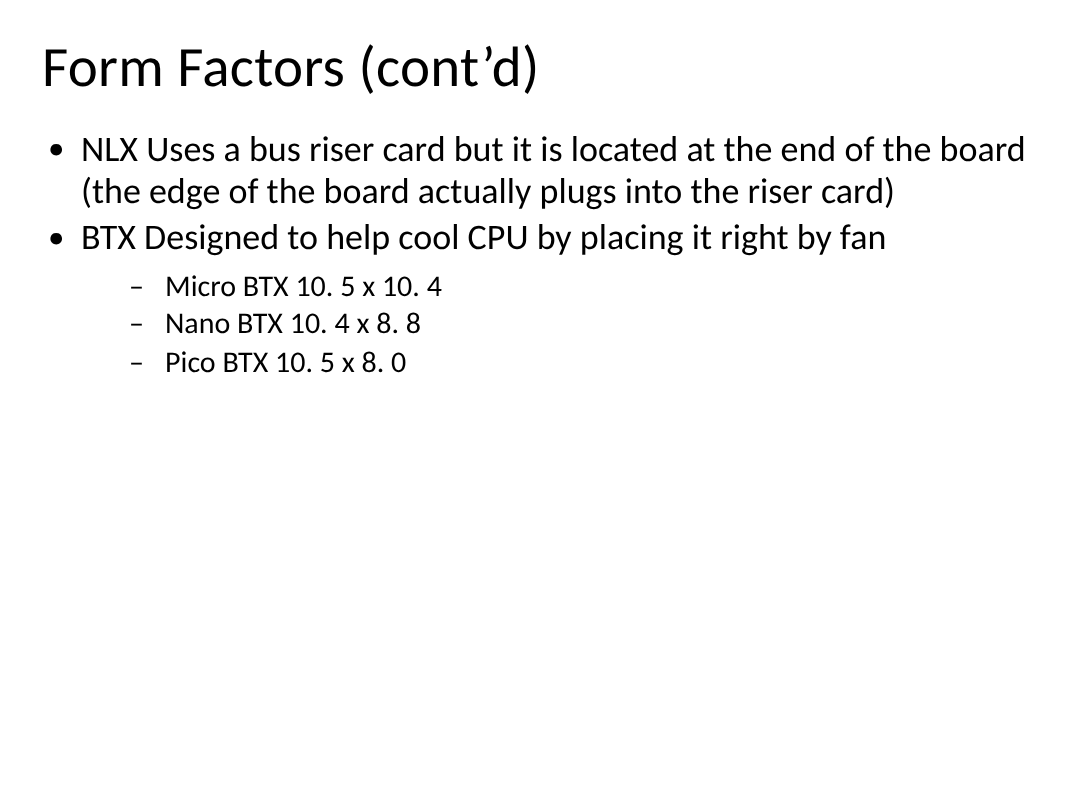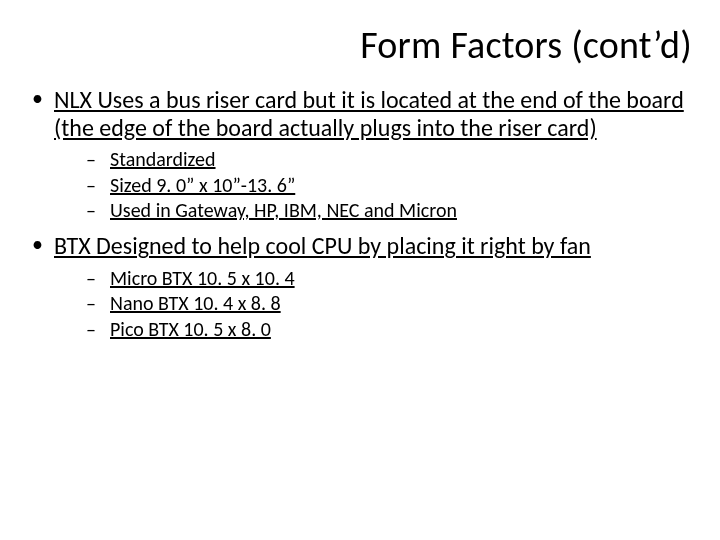--- a/index.html
+++ b/index.html
@@ -11,31 +11,30 @@
     font-family: Calibri, "Segoe UI", Arial, sans-serif;
     color: #000000;
   }
   .slide {
     box-sizing: border-box;
     width: 720px;
     height: 540px;
     padding: 16px 28px 20px 28px;
   }
   .title {
-    text-align: right;
+    text-align: left;
     font-size: 38px;
     font-weight: 400;
     margin: 6px 0 18px 0;
     letter-spacing: 0.2px;
   }
   ul.level1 {
     list-style: none;
     margin: 0;
     padding: 0;
-    text-decoration: underline;
   }
   ul.level1 > li {
     position: relative;
     padding-left: 26px;
     font-size: 24px;
     line-height: 1.15;
     margin-bottom: 4px;
   }
   ul.level1 > li::before {
     content: "•";
@@ -67,25 +66,20 @@
 </head>
 <body>
 
 <div class="slide">
   <div class="title">Form Factors (cont’d)</div>
 
   <ul class="level1">
 
     <li>
       <span>NLX Uses a bus riser card but it is located at the end of the board (the edge of the board actually plugs into the riser card)</span>
-      <ul class="level2">
-        <li>Standardized</li>
-        <li>Sized 9. 0” x 10”-13. 6”</li>
-        <li>Used in Gateway, HP, IBM, NEC and Micron</li>
-      </ul>
     </li>
 
     <li>
       <span>BTX  Designed to help cool CPU by placing it right by fan</span>
       <ul class="level2">
         <li>Micro BTX 10. 5 x 10. 4</li>
         <li>Nano BTX 10. 4 x 8. 8</li>
         <li>Pico BTX 10. 5 x 8. 0</li>
       </ul>
     </li>

